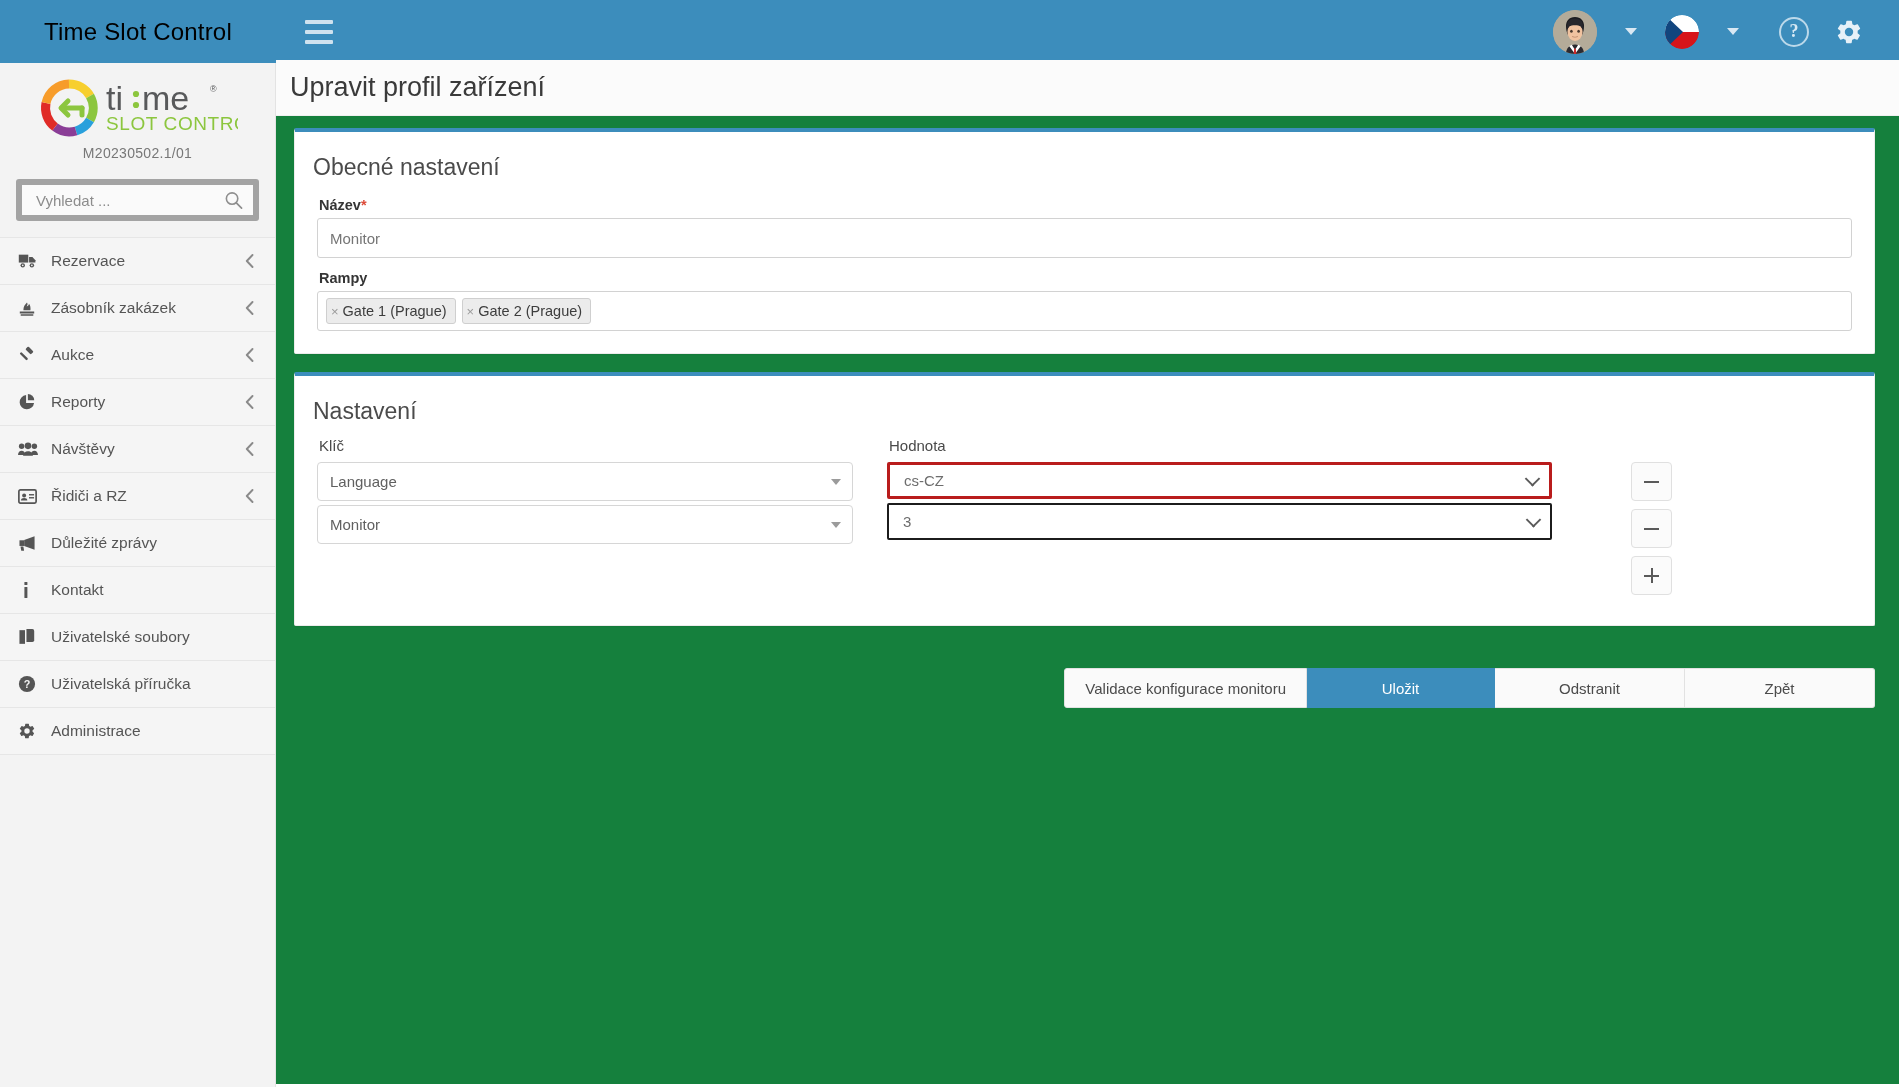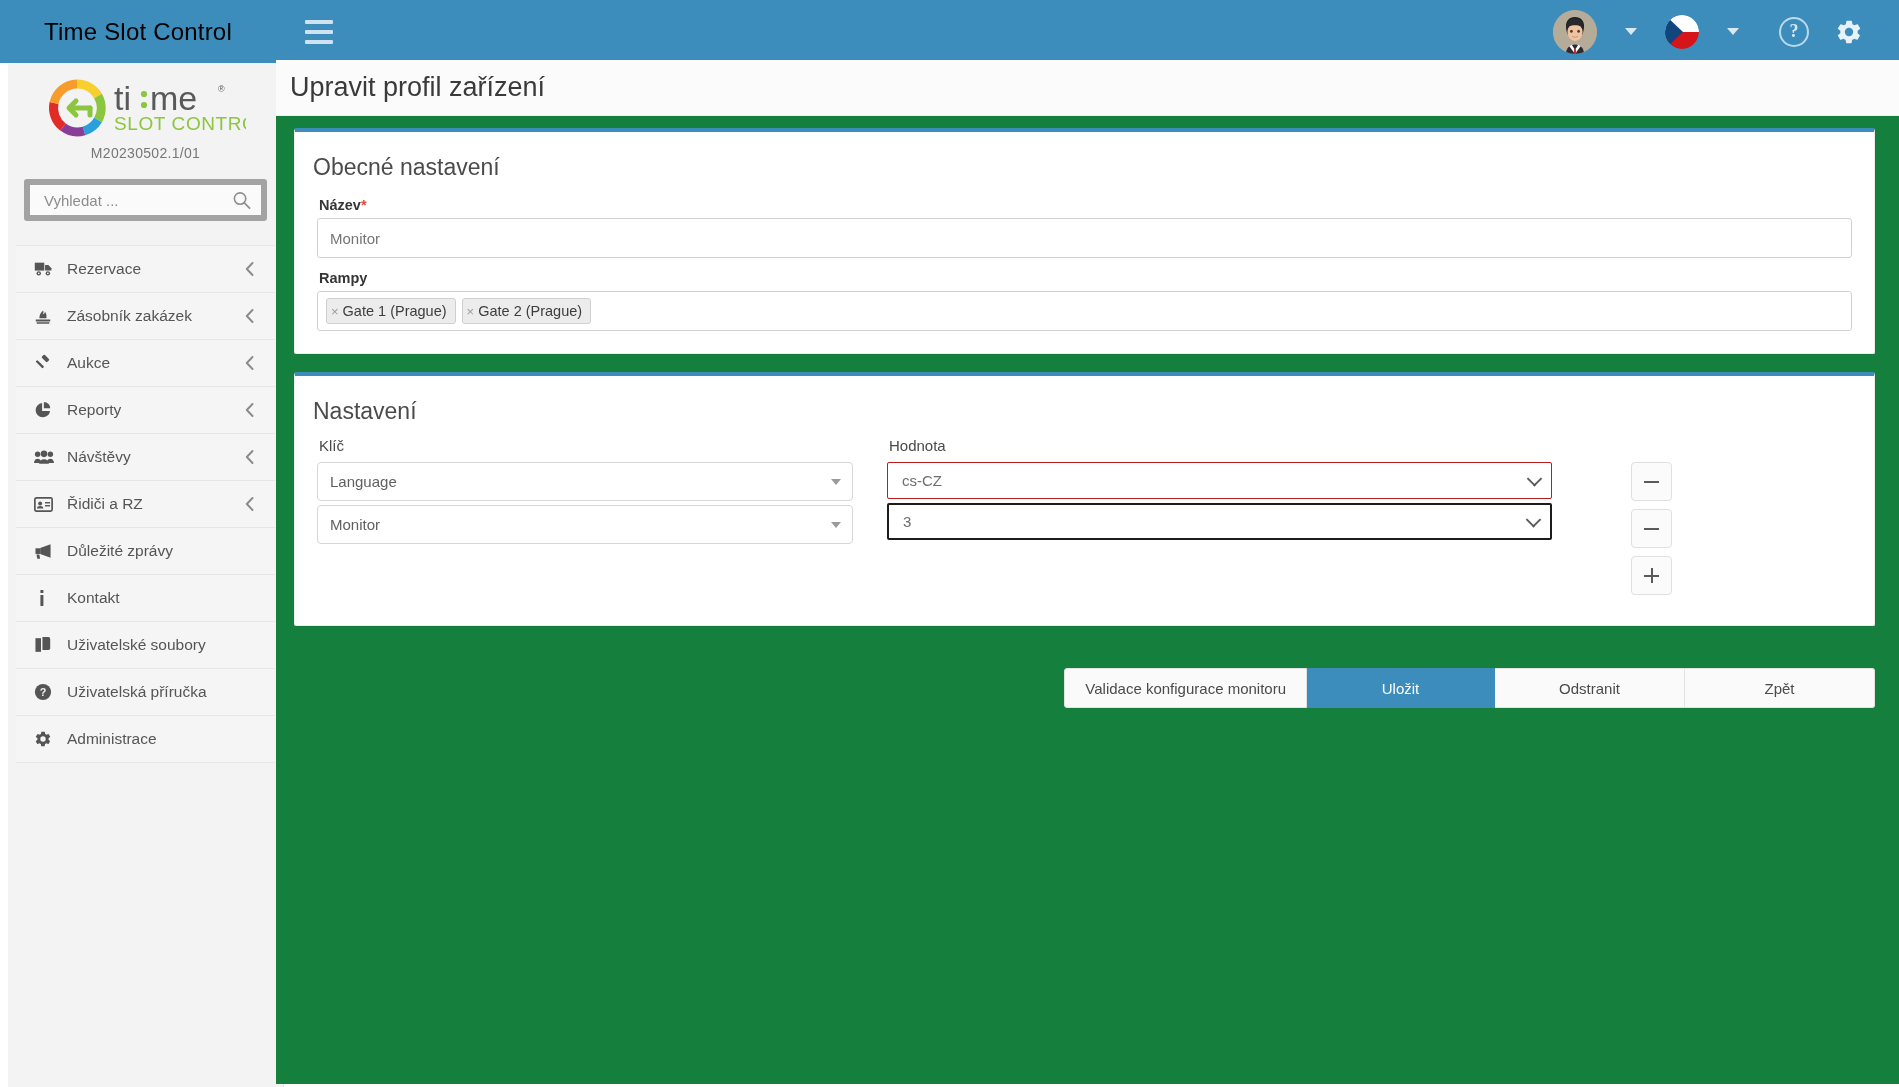--- a/index.html
+++ b/index.html
@@ -80,21 +80,21 @@
     width: 30px; height: 30px; border-radius: 50%;
     border: 2px solid #bcd9ea; color: #d7e9f4;
     display: flex; align-items: center; justify-content: center;
     font-size: 18px; font-weight: bold; margin: 0 18px;
     font-family: "Liberation Serif", serif;
   }
   .gear-icon { margin: 0 14px 0 8px; display: flex; }
 
   
   .sidebar {
-    position: absolute; top: 63px; left: 8px;
+    position: absolute; top: 63px; left: 0;
     width: 276px; height: 1024px;
     background: #f3f3f3;
     border-right: 1px solid #e3e3e3;
     overflow: hidden;
   }
   .logo-wrap {
     padding: 14px 0 4px 0;
     display: flex; flex-direction: column; align-items: center;
     background: #f3f3f3;
   }
@@ -116,21 +116,21 @@
     height: 40px; width: 100%;
     padding: 0 36px 0 14px;
     font-family: "Liberation Sans", sans-serif;
     font-size: 15px; color: #6f6f6f;
   }
   .search-box input::placeholder { color: #8d8d8d; }
   .search-icon-btn {
     position: absolute; right: 10px; top: 50%; transform: translateY(-50%);
     cursor: pointer; display: flex;
   }
-  .nav { list-style: none; margin: 8px; padding: 0; border-top: 1px solid #e6e6e6; }
+  .nav { list-style: none; margin: 0; padding: 0; border-top: 1px solid #e6e6e6; }
   .nav-item {
     display: flex; align-items: center;
     height: 47px;
     padding: 0 16px 0 18px;
     border-bottom: 1px solid #e6e6e6;
     color: #555; font-size: 15.5px;
     cursor: pointer;
     background: #f5f5f5;
   }
   .nav-icon {
@@ -226,21 +226,21 @@
   .fauxselect .arrow {
     position: absolute; right: 11px; top: 50%; transform: translateY(-50%);
     width: 0; height: 0;
     border-left: 5px solid transparent;
     border-right: 5px solid transparent;
     border-top: 6px solid #9b9b9b;
   }
   .nativeselect {
     position: relative;
     width: 100%; height: 37px;
-    border: 1px solid #b91c1c; border-radius: 2px;
+    border: 3px solid #b91c1c; border-radius: 2px;
     background: #fff;
     display: flex; align-items: center;
     padding: 0 30px 0 14px;
     font-size: 15px; color: #6d6d6d;
     cursor: pointer;
   }
   .nativeselect.focused { border: 2px solid #1c1c1c; border-radius: 2px; }
   .chev {
     position: absolute; right: 11px; top: 50%;
     width: 11px; height: 11px;

